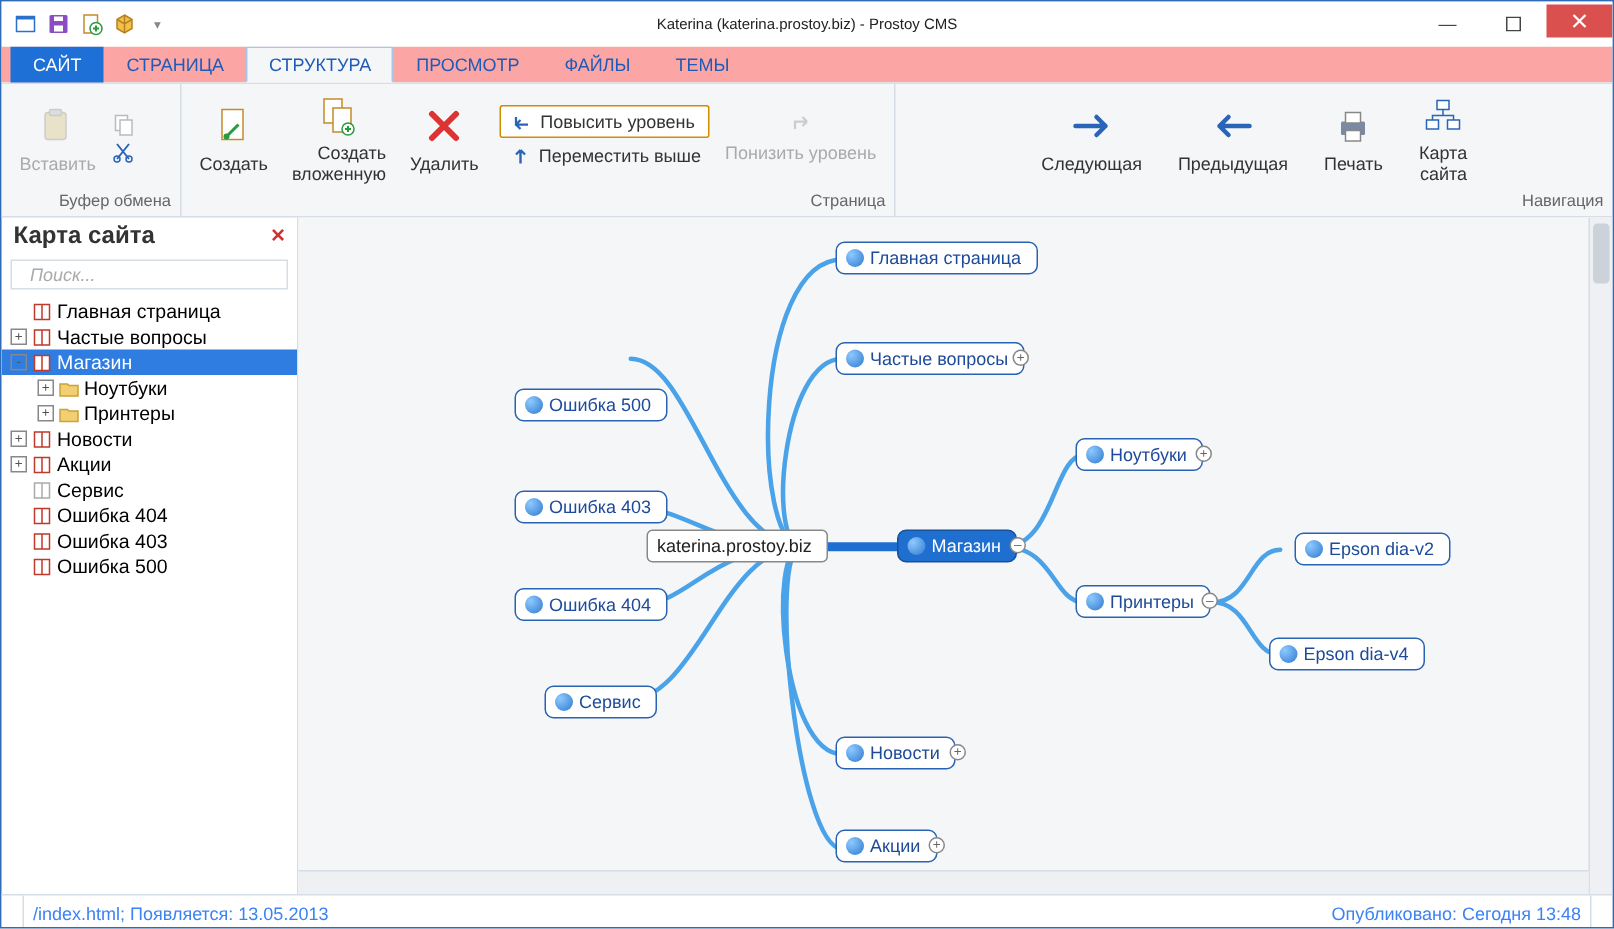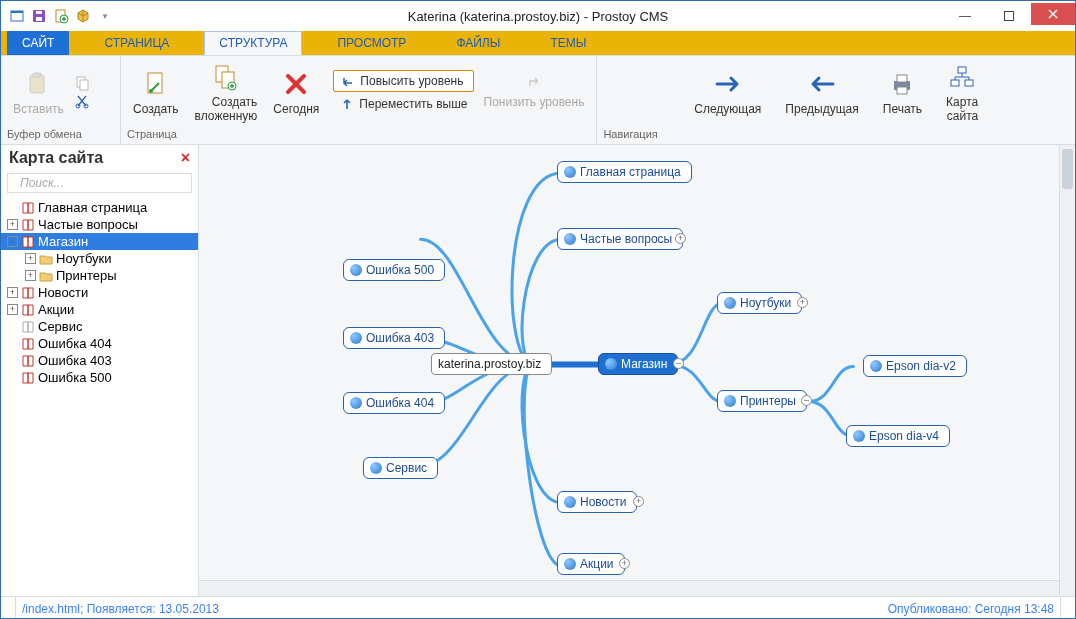--- a/index.html
+++ b/index.html
@@ -2,36 +2,36 @@
 <html><head>
 <meta charset="utf-8">
 <style>
 * { box-sizing: border-box; margin: 0; padding: 0; font-family: "Segoe UI", Tahoma, sans-serif; }
 body { width: 1076px; height: 619px; background: #fff; border: 1px solid #2e6db5; overflow: hidden; font-size: 12px; }
 
 
 .titlebar { height: 30px; background: #fff; display: flex; align-items: center; position: relative; }
 .qat { display: flex; gap: 6px; padding: 0 8px; align-items: center; }
 .qat .ico { width: 16px; height: 16px; display: flex; align-items: center; justify-content: center; font-size: 12px; color: #555; cursor: default; }
-.titlebar .title { position: absolute; left: 50%; transform: translateX(-50%); font-size: 13px; color: #222; }
+.titlebar .title { position: absolute; left: 50%; transform: translateX(-50%); font-size: 10px; color: #222; }
 .winbtns { margin-left: auto; display: flex; }
 .winbtn { width: 44px; height: 26px; display: flex; align-items: center; justify-content: center; color: #444; }
 .winbtn.close { background: #d9504e; color: #fff; width: 44px; height: 22px; }
 
 
-.tabs { height: 24px; display: flex; align-items: flex-end; background: #eab308; gap: 20px; }
+.tabs { height: 24px; display: flex; align-items: flex-end; background: #fca5a5; }
 .tab { padding: 4px 14px; font-size: 12px; color: #1e5bb6; cursor: default; height: 24px; display: flex; align-items: center; border: 1px solid transparent; }
 .tab.first { background: #1e6fd6; color: #fff; margin-left: 6px; }
 .tab.active { color: #1e5bb6; border: 1px solid #a9c6e8; border-bottom: 1px solid #f5f6f8; background: #f5f6f8; }
 
 
 .ribbon { height: 90px; background: #f5f6f8; border-top: 1px solid #d7dde4; border-bottom: 1px solid #d7dde4; display: flex; }
 .group { border-right: 1px solid #d7dde4; display: flex; flex-direction: column; padding: 2px 6px 2px 6px; height: 100%; }
 .group .tools { flex: 1; display: flex; align-items: center; gap: 4px; }
-.group .label { text-align: left; font-size: 11px; color: #666; padding: 2px 0; }
+.group .label { text-align: right; font-size: 11px; color: #666; padding: 2px 0; }
 .bigbtn { display: flex; flex-direction: column; align-items: center; gap: 3px; padding: 2px 6px; font-size: 12px; color: #333; cursor: default; text-align: right; line-height: 1.1; }
 .bigbtn.disabled { color: #aaa; }
 .bigbtn .ico { width: 32px; height: 32px; display: flex; align-items: center; justify-content: center; }
 .smallcol { display: flex; flex-direction: column; gap: 2px; }
 .smallbtn { display: flex; align-items: center; gap: 4px; padding: 2px 6px; font-size: 12px; color: #333; cursor: default; white-space: nowrap; }
 .smallbtn.disabled { color: #aaa; flex-direction: column; }
 .smallbtn.hl { border: 1px solid #d28a00; background: #fff; border-radius: 2px; text-align: right; }
 .smallico { width: 16px; height: 16px; display: flex; align-items: center; justify-content: center; }
 .ribbon svg { display: block; }
 
@@ -179,21 +179,21 @@
           </span>
         <span style="white-space:pre">Создать
 вложенную</span>
       </div>
       <div class="bigbtn">
         <span class="ico">
             <svg width="26" height="26">
               <path d="M5 5l16 16M21 5L5 21" stroke="#d33" stroke-width="4" stroke-linecap="round"></path>
             </svg>
           </span>
-        <span>Сегодня</span>
+        <span>Удалить</span>
       </div>
       <div class="smallcol" style="margin-left:4px">
         <div class="smallbtn hl">
             <span class="smallico">
               <svg width="14" height="14">
                 <path d="M10 3H5v8M5 3l3 3M5 3l-3 3" fill="none" stroke="#2a64b8" stroke-width="1.5" transform="rotate(-90 7 7)"></path>
               </svg>
             </span>
             <span>Повысить уровень</span>
           </div>

